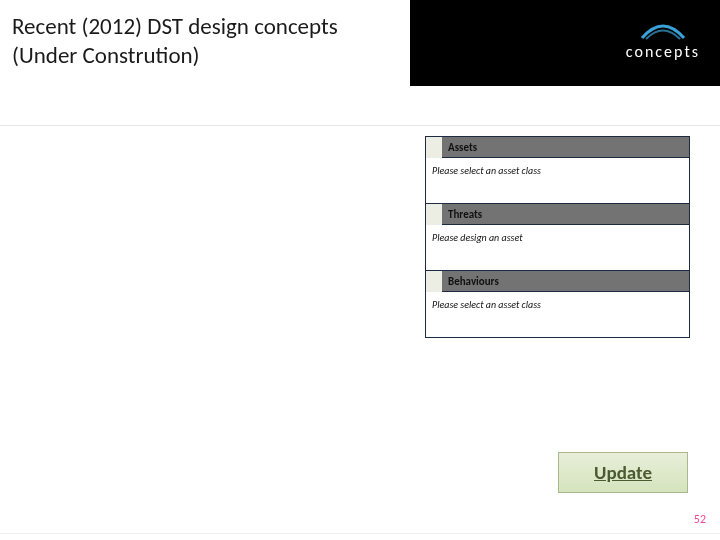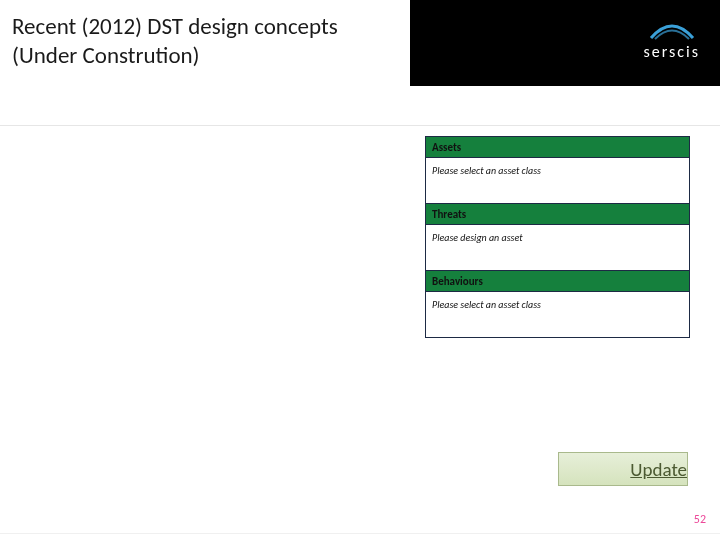--- a/index.html
+++ b/index.html
@@ -66,44 +66,46 @@
     background: #eceee4;
     margin-bottom: 0;
   }
   .panel + .panel { border-top: none; }
   .panel-header {
     font-size: 11px;
     font-weight: 700;
     color: #111;
     padding: 4px 6px 3px 6px;
     border-bottom: 1.5px solid #1d2a44;
-    background: #15803d;
+    background: #737373;
+    margin-left: 16px;
   }
   .panel-body {
     background: #ffffff;
     padding: 6px 6px 26px 6px;
     font-size: 10px;
     font-style: italic;
     color: #111;
   }
   .update-btn {
     position: absolute;
     left: 558px;
     top: 452px;
     width: 130px;
-    height: 34px;
+    height: 41px;
     background: linear-gradient(#e7efd9, #d5e3bd);
     border: 1px solid #a9b98c;
     color: #4c5a32;
     font-size: 19px;
     display: flex;
     align-items: center;
-    justify-content: flex-end;
+    justify-content: center;
     text-decoration: underline;
     cursor: pointer;
+    font-weight: bold;
   }
   .page-number {
     position: absolute;
     right: 14px;
     bottom: 14px;
     font-size: 12px;
     color: #ec4899;
   }
   .bottom-line {
     position: absolute;
@@ -122,21 +124,21 @@
     <span>Recent (2012) DST design concepts</span><br>
     <span>(Under Constrution)</span>
   </div>
   <div class="logo">
     <div class="logo-arc">
       <svg width="46" height="18" viewBox="0 0 46 18">
         <path d="M2 16 Q23 -8 44 16" stroke="#3aa0d8" stroke-width="3" fill="none"></path>
         <path d="M6 17 Q23 0 40 17" stroke="#3aa0d8" stroke-width="2" fill="none" opacity="0.7"></path>
       </svg>
     </div>
-    <span>serscis</span>
+    <span>concepts</span>
   </div>
 </div>
 
 <div class="divider"></div>
 
 <div class="panel-stack">
 
   <div class="panel">
     <div class="panel-header">Assets</div>
     <div class="panel-body">Please select an asset class</div>

